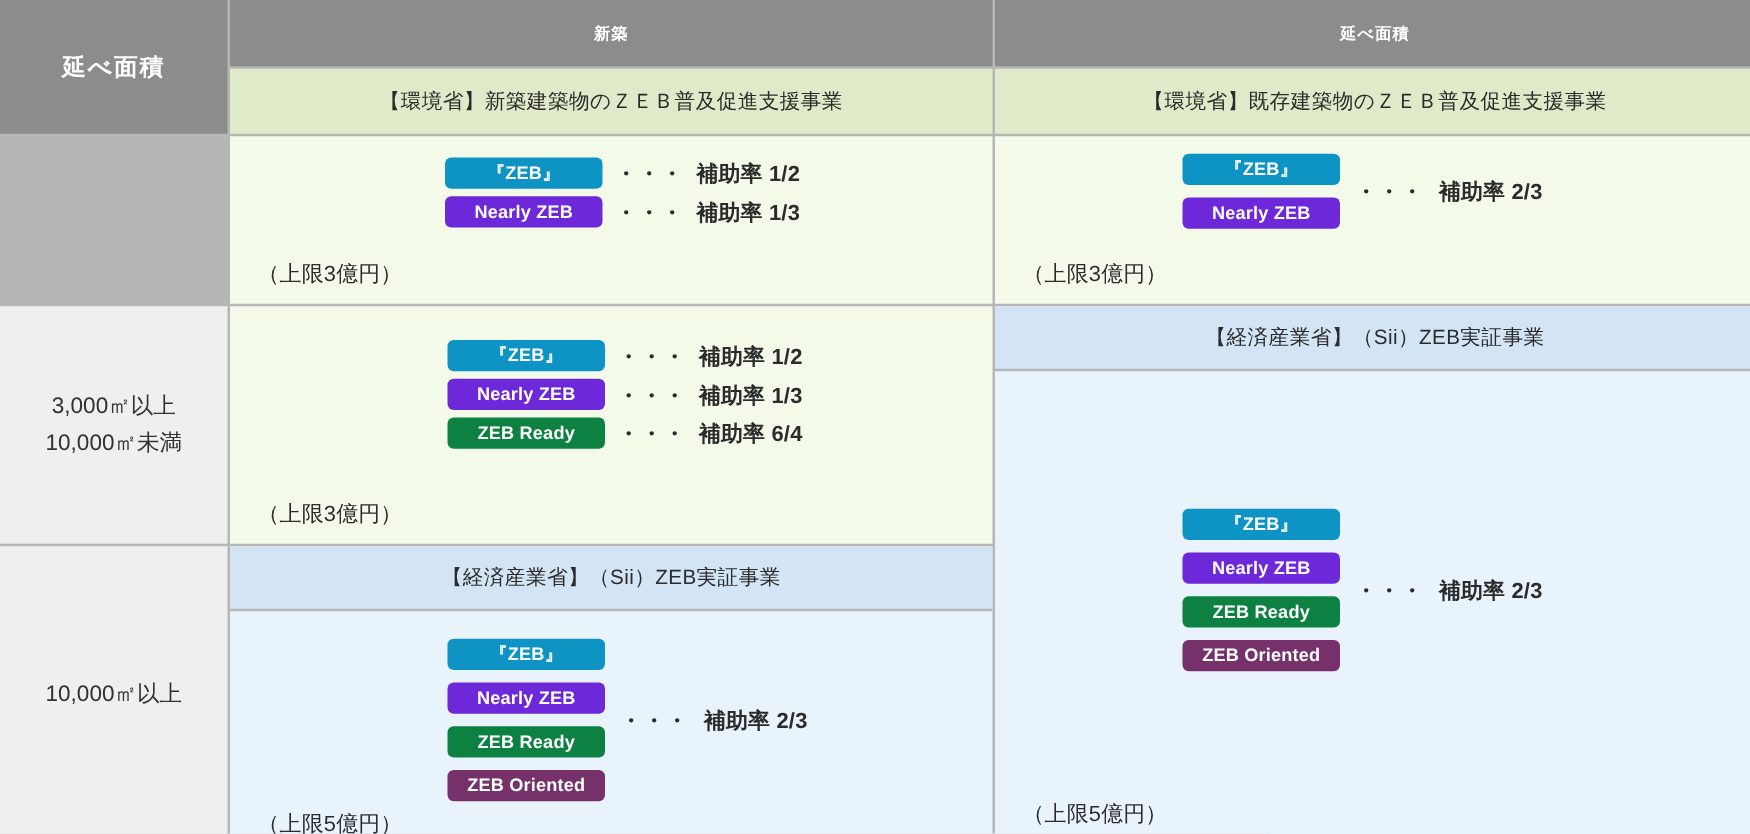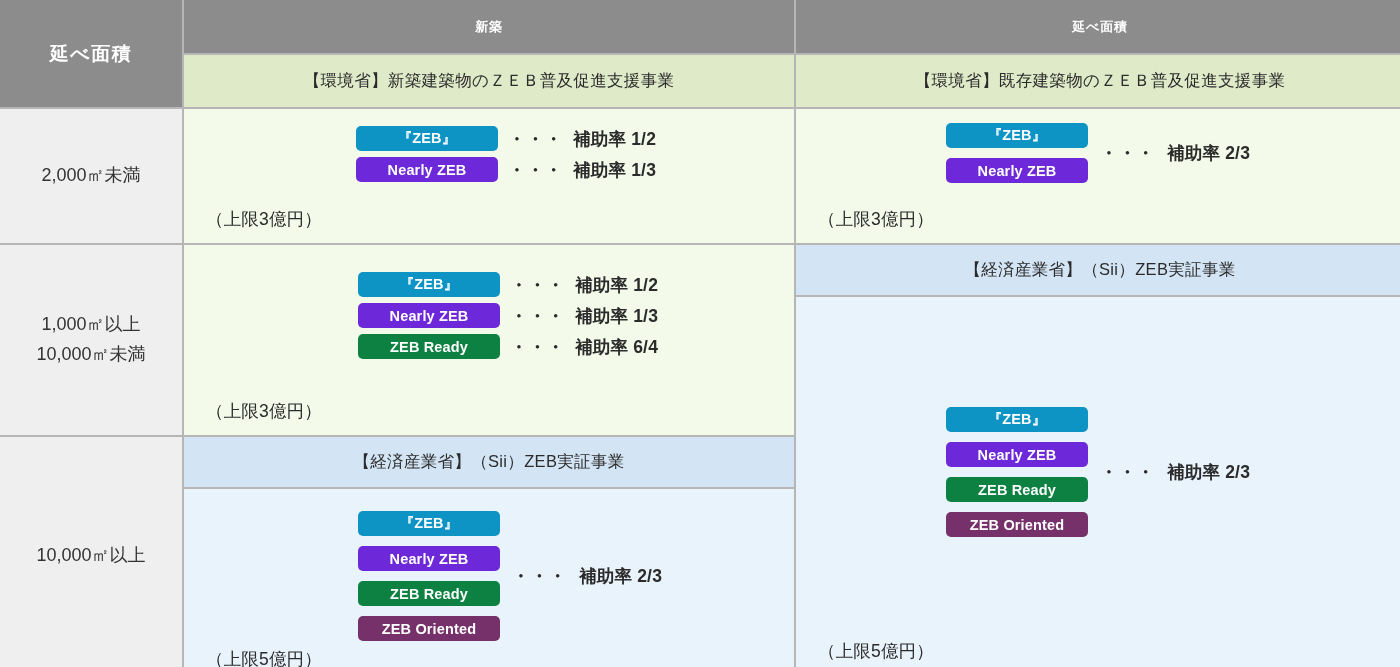--- a/index.html
+++ b/index.html
@@ -117,21 +117,21 @@
     display: flex;
     align-items: center;
     gap: 10px;
     margin: 3px 0;
   }
 
   .badge {
     display: inline-flex;
     align-items: center;
     justify-content: center;
-    width: 142px;
+    width: 126px;
     height: 25px;
     border-radius: 5px;
     color: #ffffff;
     font-size: 14.5px;
     font-weight: bold;
     letter-spacing: 0.01em;
     white-space: nowrap;
     flex: none;
     text-align: center;
   }
@@ -223,23 +223,20 @@
     </div>
 
     <div class="cell hdr-green" style="grid-column:2; grid-row:2;">
       <span>【環境省】新築建築物のＺＥＢ普及促進支援事業</span>
     </div>
 
     <div class="cell hdr-green" style="grid-column:3; grid-row:2;">
       <span>【環境省】既存建築物のＺＥＢ普及促進支援事業</span>
     </div>
 
-    <div class="cell rowlabel" style="grid-column:1; grid-row:3;">
-      <span class="ln">2,000㎡未満</span>
-    </div>
 
     <div class="cell bg-green body-cell has-cap" style="grid-column:2; grid-row:3;">
       <div class="rows pad-left-lg">
         <div class="entry">
           <span class="badge b-zeb">『ZEB』</span>
           <span class="dots">・・・</span>
           <span class="rate">補助率 1/2</span>
         </div>
         <div class="entry">
           <span class="badge b-nearly">Nearly ZEB</span>
@@ -256,21 +253,21 @@
           <span class="badge b-zeb">『ZEB』</span>
           <span class="badge b-nearly">Nearly ZEB</span>
         </div>
         <span class="dots">・・・</span>
         <span class="rate">補助率 2/3</span>
       </div>
       <div class="cap">（上限3億円）</div>
     </div>
 
     <div class="cell rowlabel" style="grid-column:1; grid-row:4;">
-      <span class="ln">1,000㎡以上</span>
+      <span class="ln">3,000㎡以上</span>
       <span class="ln">10,000㎡未満</span>
     </div>
 
     <div class="cell bg-green body-cell has-cap" style="grid-column:2; grid-row:4;">
       <div class="rows pad-left-md" style="margin-top:10px;">
         <div class="entry">
           <span class="badge b-zeb">『ZEB』</span>
           <span class="dots">・・・</span>
           <span class="rate">補助率 1/2</span>
         </div>

